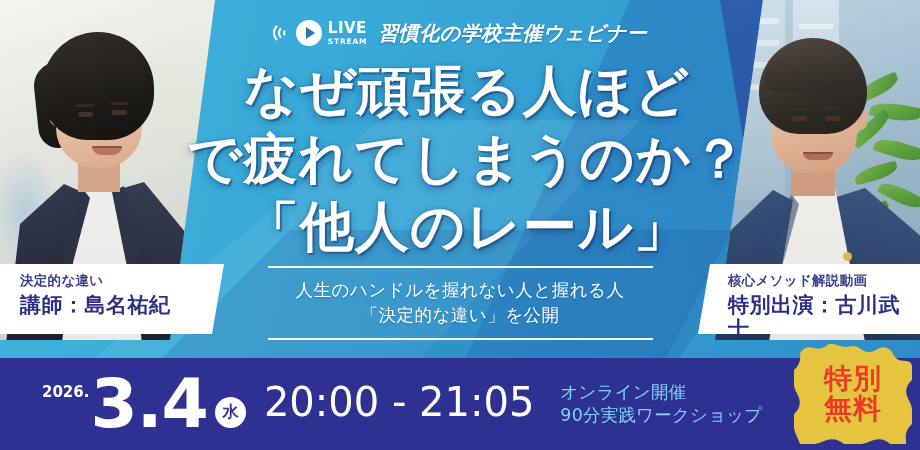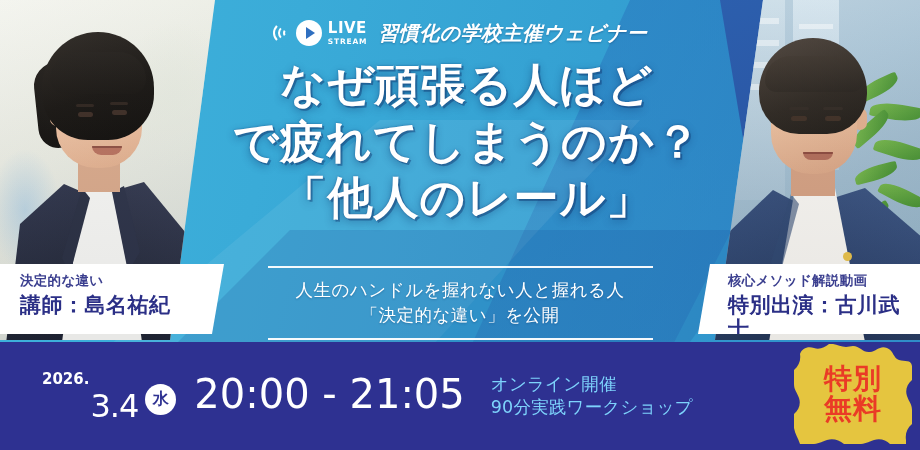--- a/index.html
+++ b/index.html
@@ -138,21 +138,21 @@
     font-style:italic;
   }
 
   
   .title-wrap{
     position:absolute;left:0;right:0;top:57px;
     text-align:center;z-index:12;
   }
   .title-line{
     color:#ffffff;
-    font-size:45px;font-weight:700;line-height:1.26;
+    font-size:54px;font-weight:700;line-height:1.26;
     letter-spacing:1px;
     text-shadow:
       0 0 2px rgba(20,60,120,.55),
       2px 2px 0 rgba(16,52,110,.42),
       0 3px 9px rgba(10,40,95,.42);
     margin-left: 14px;
   }
 
   
   .rule{
@@ -176,34 +176,34 @@
   .cap-right{
     right:-10px;top:264px;width:232px;height:70px;
     clip-path:polygon(12px 0,232px 0,232px 70px,0 70px);
     padding:9px 22px 0 30px;
   }
   .cap-role{color:#3b3f8f;font-size:13.5px;font-weight:700;line-height:1.1;letter-spacing:.3px;}
   .cap-name{color:#2b2f86;font-size:21px;font-weight:700;line-height:1.15;margin-top:5px;letter-spacing:.5px;}
 
   
   .bottom-bar{
-    position:absolute;left:0;bottom:0;width:920px;height:108px;
+    position:absolute;left:0;bottom:0;width:920px;height:92px;
     background:#2e3191;z-index:16;
     display:flex;align-items:center;
   }
   .date-block{
     display:flex;align-items:flex-end;gap:0;
     margin-left:42px;color:#ffffff;
   }
   .year{
     font-size:15px;font-weight:700;line-height:1;
     margin-bottom:34px;margin-right:1px;letter-spacing:0px;
   }
   .daynum{
-    font-size:32px;font-weight:400;line-height:.88;letter-spacing:-1px;
+    font-size:68px;font-weight:700;line-height:.88;letter-spacing:-1px;
   }
   .dow{
     width:31px;height:31px;border-radius:50%;background:#ffffff;color:#2e3191;
     display:flex;align-items:center;justify-content:center;
     font-size:16px;font-weight:700;margin:0 0 6px 7px;
   }
   .time{
     color:#ffffff;font-size:40px;font-weight:400;letter-spacing:0px;
     margin-left:18px;margin-bottom:4px;line-height:1;white-space:nowrap;
   }

